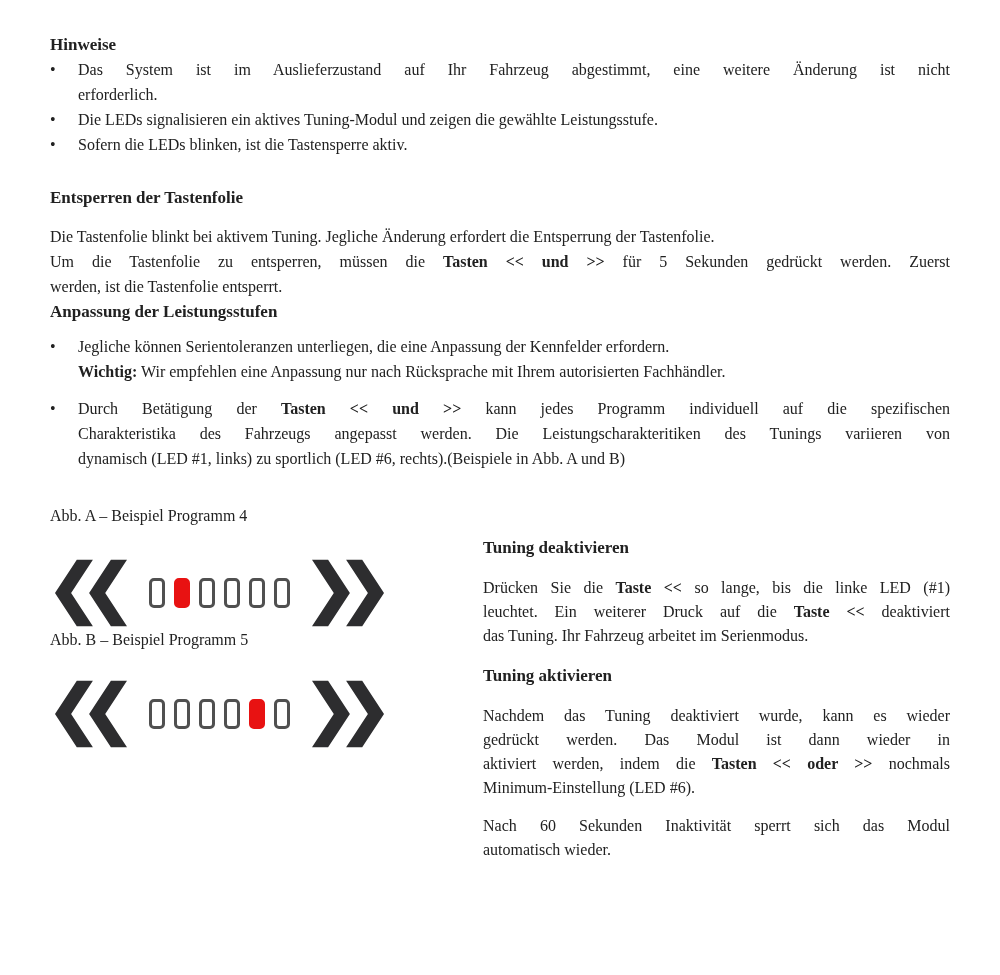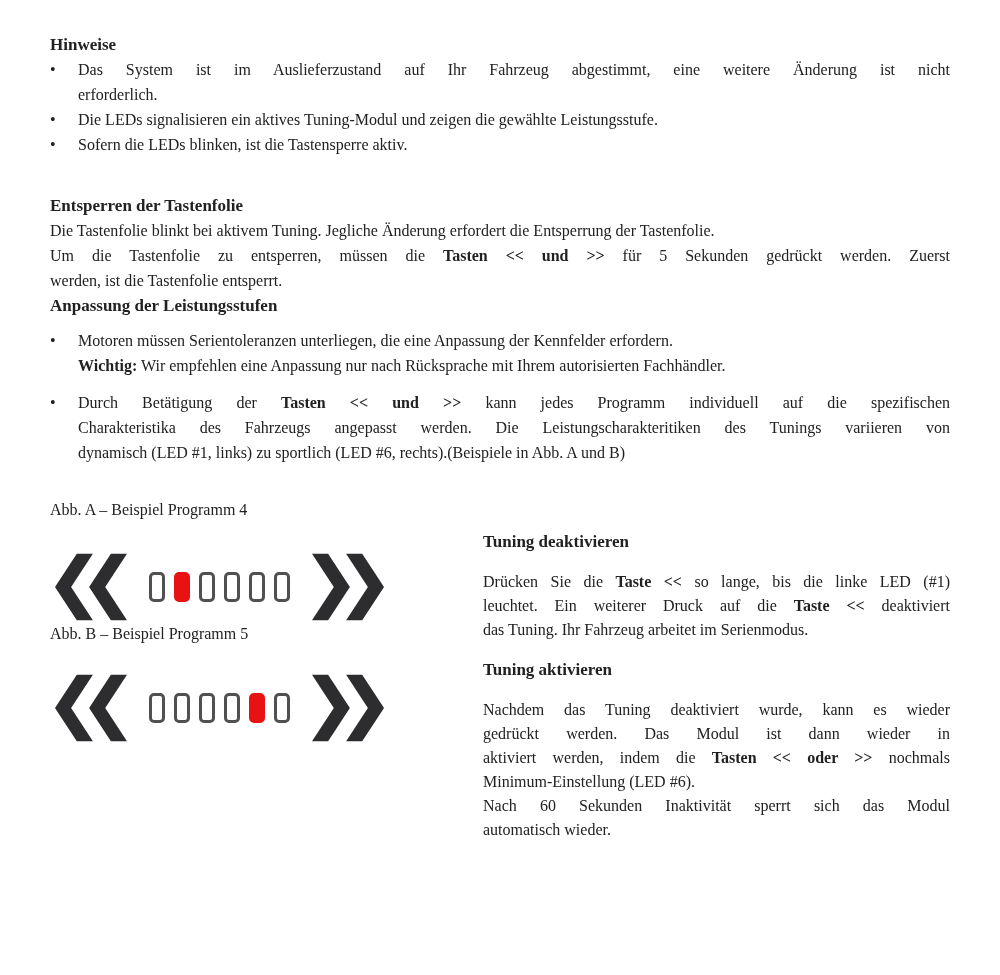--- a/index.html
+++ b/index.html
@@ -11,22 +11,22 @@
     font-size:16px;line-height:25px;overflow:hidden;
   }
   .h{font-size:17px;font-weight:bold;margin:0;line-height:25px;}
   .line{min-height:25px;}
   .j{text-align:justify;text-align-last:justify;}
   b{font-weight:bold;}
   .bullet{display:flex;}
   .marker{width:28px;flex:none;}
   .bullet-body{flex:1;min-width:0;}
   .mt8{margin-top:16px;}  .mt10{margin-top:10px;} .mt12{margin-top:12px;}
-  .mt14{} .mt16{margin-top:16px;} .mt28{margin-top:28px;}
-  .mt30{margin-top:36px;} .mt31{margin-top:31px;}
+  .mt14{margin-top:14px;} .mt16{margin-top:16px;} .mt28{margin-top:28px;}
+  .mt30{margin-top:28px;} .mt31{margin-top:31px;}
   .mt34{} .mt105{margin-top:105px;}
   .bottom{display:flex;margin-top:32px;}
   .figcol{width:433px;flex:none;}
   .textcol{flex:1;min-width:0;padding-top:33px;line-height:24px;}
   .textcol .h{line-height:24px;}
   .textcol .line{min-height:24px;}
   .figlabel{margin:0;}
   .figure-row{display:flex;align-items:center;gap:22px;margin-left:5px;}
   .chev{width:72px;height:68px;color:var(--chev,#2d2d2f);flex:none;}
   .flip{transform:scaleX(-1);}
@@ -67,21 +67,21 @@
     <div class="line">Die Tastenfolie blinkt bei aktivem Tuning. Jegliche Änderung erfordert die Entsperrung der Tastenfolie.</div>
     <div class="line j"><span>Um die Tastenfolie zu entsperren, müssen die </span><b>Tasten &lt;&lt; und &gt;&gt;</b><span> für 5 Sekunden gedrückt werden. Zuerst</span></div>
     <div class="line">werden, ist die Tastenfolie entsperrt.</div>
   </div>
 
   <div class="h mt34">Anpassung der Leistungsstufen</div>
 
   <div class="bullet mt10">
     <span class="marker">•</span>
     <div class="bullet-body">
-      <div class="line">Motoren müssen Serientoleranzen unterliegen, die eine Anpassung der Kennfelder erfordern.</div>
+      <div class="line">Jegliche können Serientoleranzen unterliegen, die eine Anpassung der Kennfelder erfordern.</div>
       <div class="line"><b>Wichtig:</b><span> Wir empfehlen eine Anpassung nur nach Rücksprache mit Ihrem autorisierten Fachhändler.</span></div>
     </div>
   </div>
   <div class="bullet mt12">
     <span class="marker">•</span>
     <div class="bullet-body">
       <div class="line j"><span>Durch Betätigung der </span><b>Tasten &lt;&lt; und &gt;&gt;</b><span> kann jedes Programm individuell auf die spezifischen</span></div>
       <div class="line j">Charakteristika des Fahrzeugs angepasst werden. Die Leistungscharakteritiken des Tunings variieren von</div>
       <div class="line">dynamisch (LED #1, links) zu sportlich (LED #6, rechts).(Beispiele in Abb. A und B)</div>
     </div>

